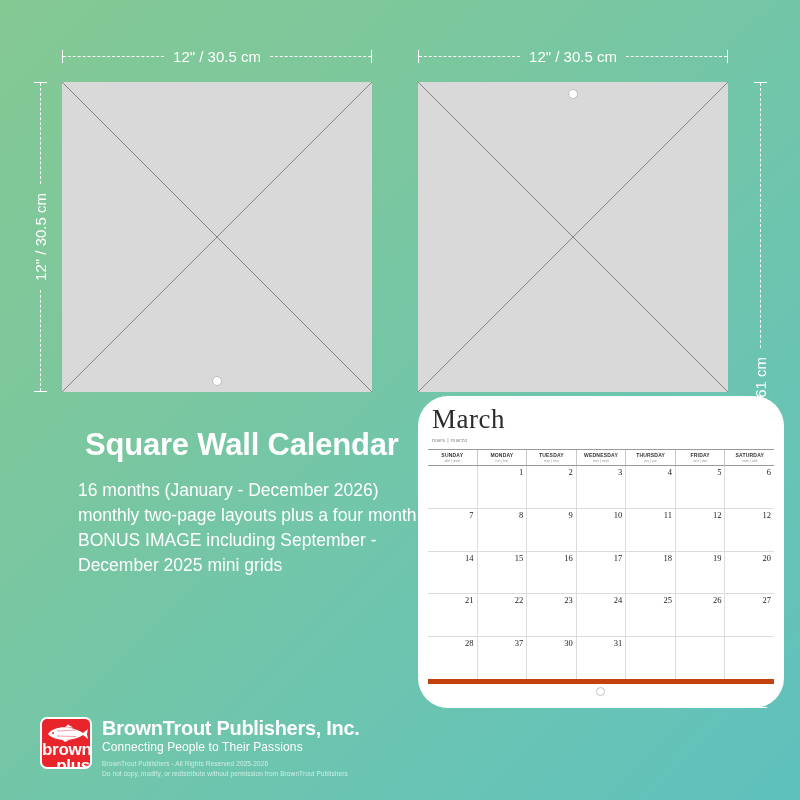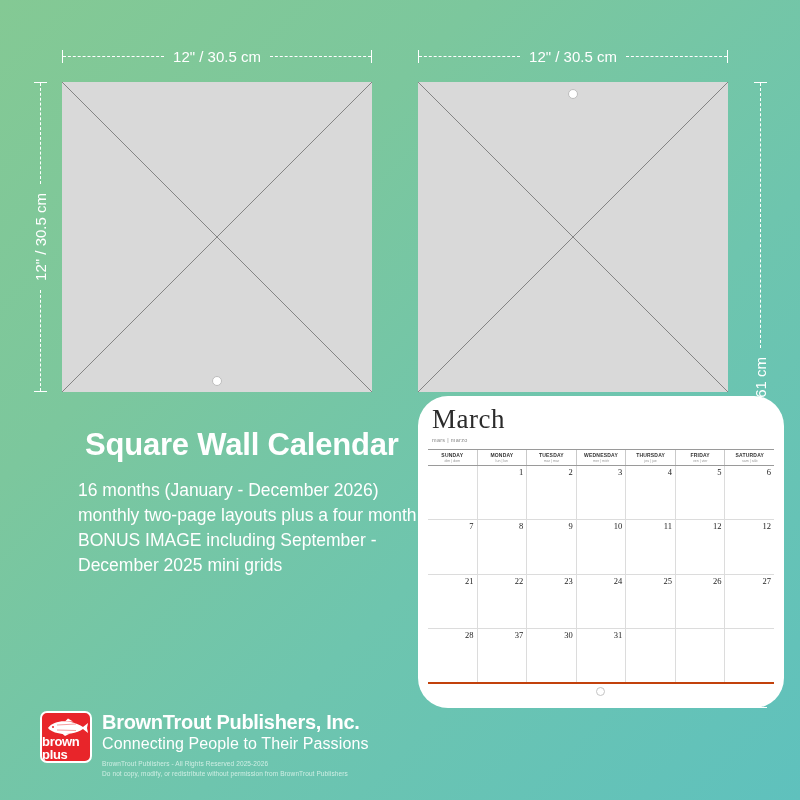--- a/index.html
+++ b/index.html
@@ -117,21 +117,21 @@
   .dow {
     flex:1 1 0; min-width:0;
     text-align:center;
     padding:2px 0 2px 0;
     border-right:1px solid #c9c9c9;
   }
   .dow:last-child { border-right:none; }
   .dow-name { font-size:5px; color:#333; letter-spacing:0.2px; font-weight:bold; }
   .dow-alt  { font-size:3.6px; color:#999; margin-top:1px; }
   .week-row { flex:1 1 0; display:flex; border-bottom:1px solid #dcdcdc; }
-  .week-row:last-child { border-bottom:2px solid #c2410c; }
+  .week-row:last-child { border-bottom:5px solid #c2410c; }
   .day-cell {
     flex:1 1 0; min-width:0;
     border-right:1px solid #dcdcdc;
     position:relative;
   }
   .day-cell:last-child { border-right:none; }
   .day-num {
     position:absolute; right:3px; top:1px;
     font-family:"Liberation Serif", serif;
     font-size:8.5px; color:#222;
@@ -149,35 +149,35 @@
     border-radius:7px;
     border:2px solid #ffffff;
     position:relative;
     overflow:hidden;
   }
   #bt-logo .fishwrap {
     position:absolute; left:3px; top:4px; width:44px; height:20px;
   }
   #bt-logo .wordmark {
     position:absolute; left:0; right:0; top:23px;
-    text-align:left;
+    text-align:right;
     color:#ffffff;
     font-family:"Liberation Sans", sans-serif;
     font-weight:bold;
-    font-size:13px;
+    font-size:17px;
     line-height:0.99;
     letter-spacing:-0.3px;
   }
   #footer-text { margin-left:10px; padding-top:1px; }
   #bt-name {
     color:#ffffff; font-size:20px; font-weight:bold; line-height:1.05;
     letter-spacing:-0.3px;
   }
   #bt-tag {
-    color:#ffffff; font-size:16px; line-height:1.3; margin-top:1px;
+    color:#ffffff; font-size:12px; line-height:1.3; margin-top:1px;
     letter-spacing:0.1px;
   }
   #bt-legal {
     color:#cfeee4; font-size:6.5px; line-height:1.45; margin-top:4px;
     letter-spacing:0.1px;
   }
 </style>
 </head>
 <body>
 
@@ -302,20 +302,43 @@
             <span class="day-num">10</span>
           </div>
           <div class="day-cell">
             <span class="day-num">11</span>
           </div>
           <div class="day-cell">
             <span class="day-num">12</span>
           </div>
           <div class="day-cell">
             <span class="day-num">12</span>
+          </div>
+        </div>
+        <div class="week-row">
+          <div class="day-cell">
+            <span class="day-num">14</span>
+          </div>
+          <div class="day-cell">
+            <span class="day-num">15</span>
+          </div>
+          <div class="day-cell">
+            <span class="day-num">16</span>
+          </div>
+          <div class="day-cell">
+            <span class="day-num">17</span>
+          </div>
+          <div class="day-cell">
+            <span class="day-num">18</span>
+          </div>
+          <div class="day-cell">
+            <span class="day-num">19</span>
+          </div>
+          <div class="day-cell">
+            <span class="day-num">20</span>
           </div>
         </div>
         <div class="week-row">
           <div class="day-cell">
             <span class="day-num">21</span>
           </div>
           <div class="day-cell">
             <span class="day-num">22</span>
           </div>
           <div class="day-cell">

